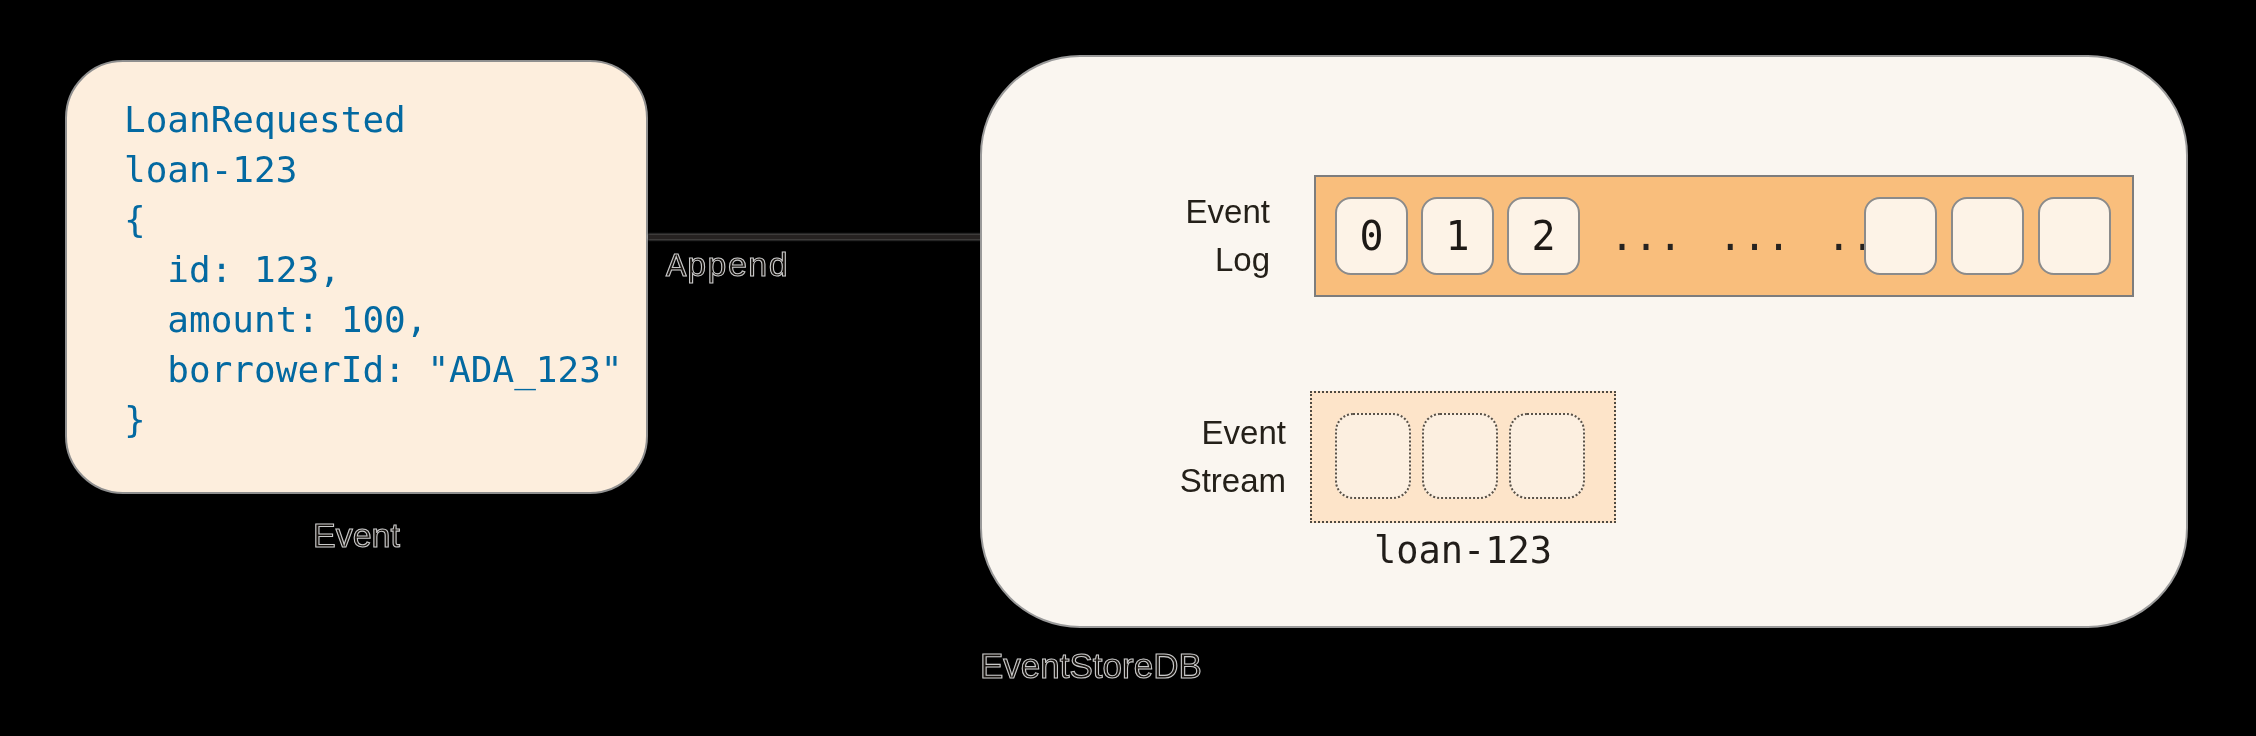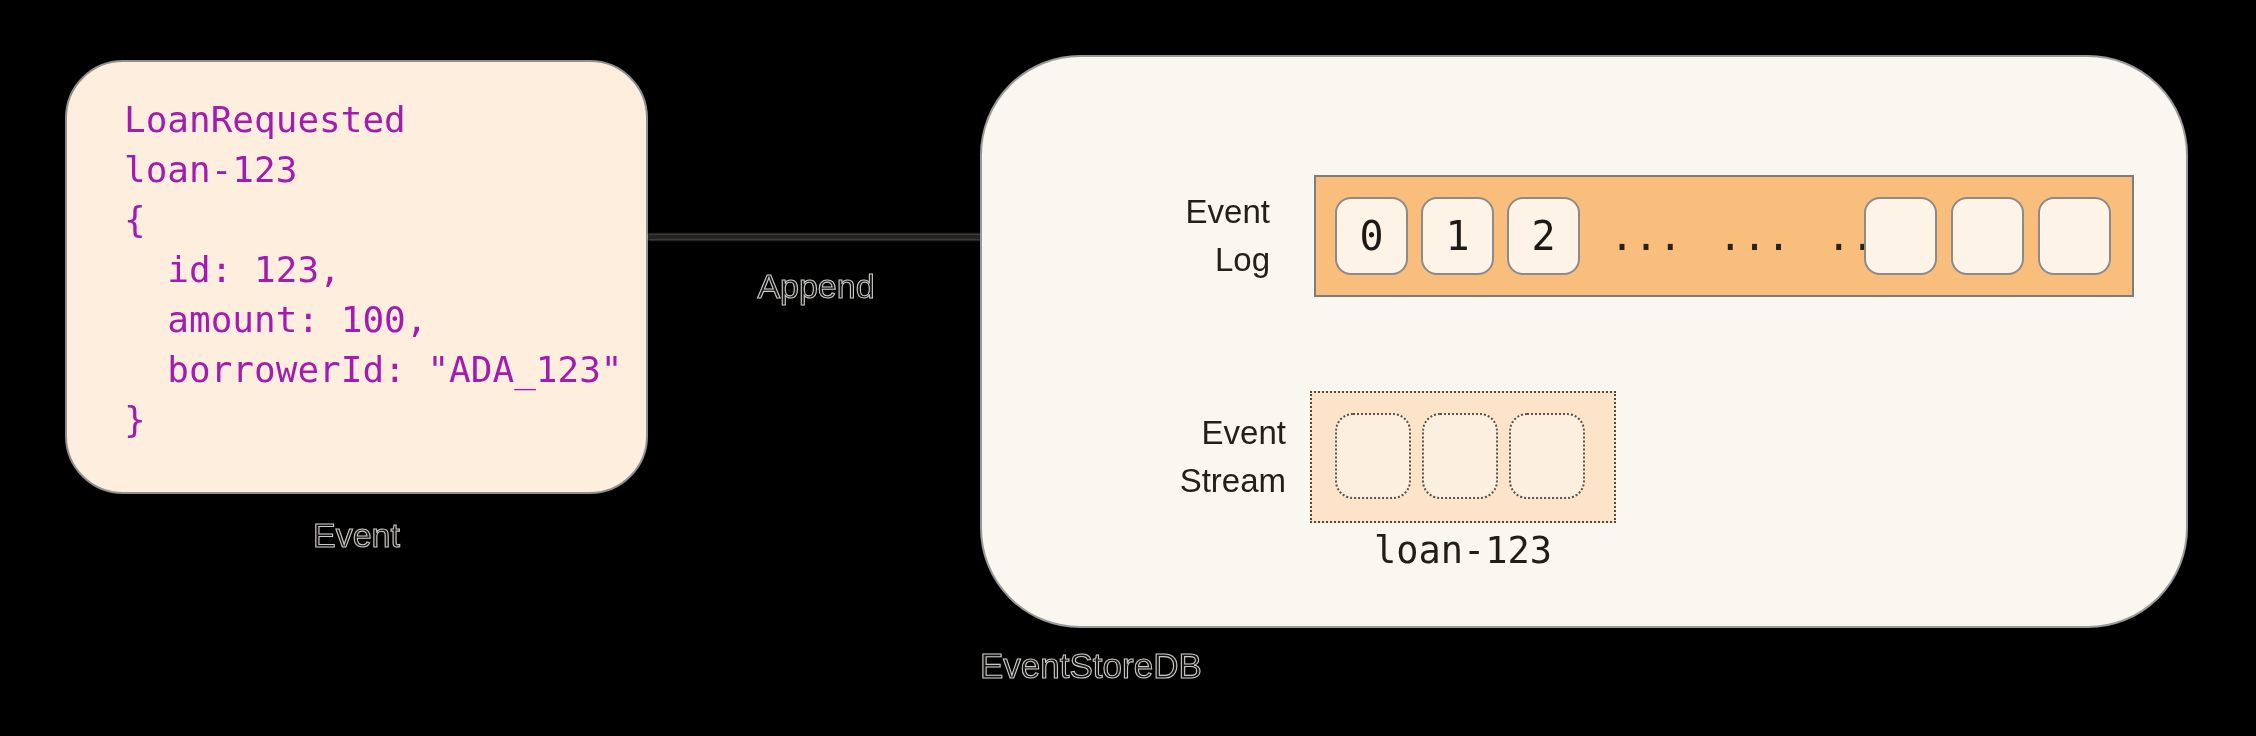--- a/index.html
+++ b/index.html
@@ -9,34 +9,34 @@
   }
   
   .event-box{
     position:absolute;left:65px;top:60px;width:583px;height:434px;
     background:#fdeedd;border:2px solid #8f8f8f;border-radius:58px;
     box-sizing:border-box;
   }
   .code{
     margin:0;position:absolute;left:57px;top:33px;
     font-family:"DejaVu Sans Mono",monospace;font-size:36px;line-height:50px;
-    color:#a21caf;white-space:pre;
+    color:#0369a1;white-space:pre;
   }
   
   .halo{
     color:#17130f;
     -webkit-text-stroke:1.1px #c9c9c9;
     text-shadow:0 0 1px rgba(255,255,255,0.28);
     font-size:34px;
   }
   .event-caption{
     position:absolute;left:65px;top:516px;width:583px;text-align:center;
   }
   .append-label{
-    position:absolute;left:666px;top:267px;width:300px;text-align:center;
+    position:absolute;left:666px;top:248px;width:300px;text-align:left;font-family:Liberation Mono, monospace;
   }
   .store-caption{
     position:absolute;left:980px;top:646px;width:1208px;text-align:left;
     font-size:35px;
   }
   
   .arrows{
     position:absolute;left:0;top:0;width:2256px;height:736px;
     filter:drop-shadow(0 0 1px rgba(228,228,228,0.75));
     pointer-events:none;

